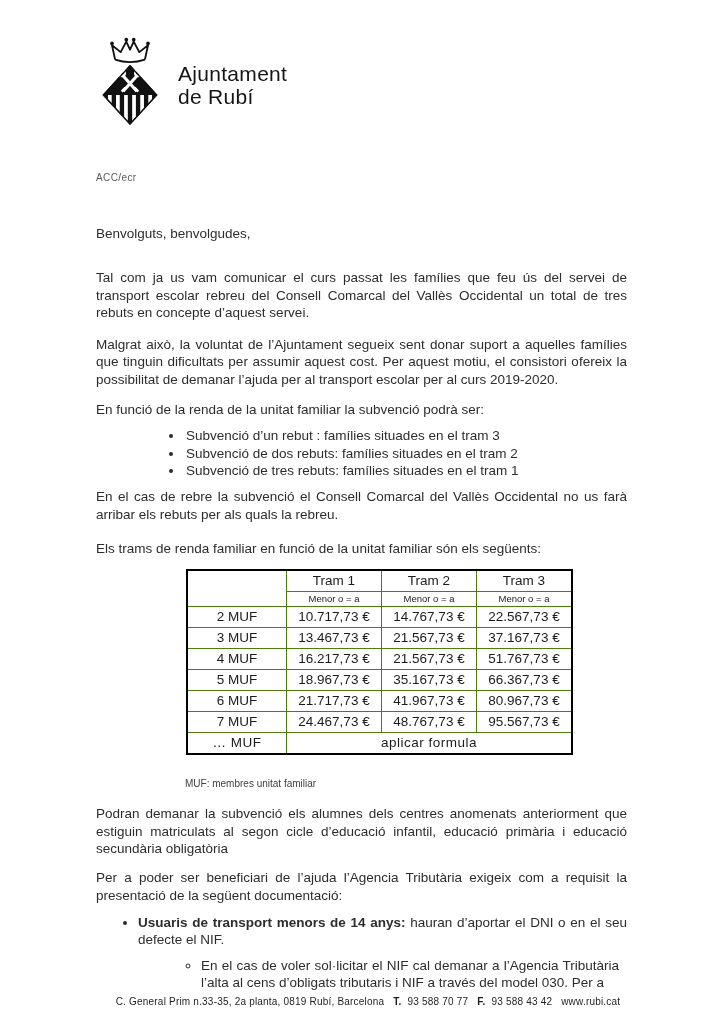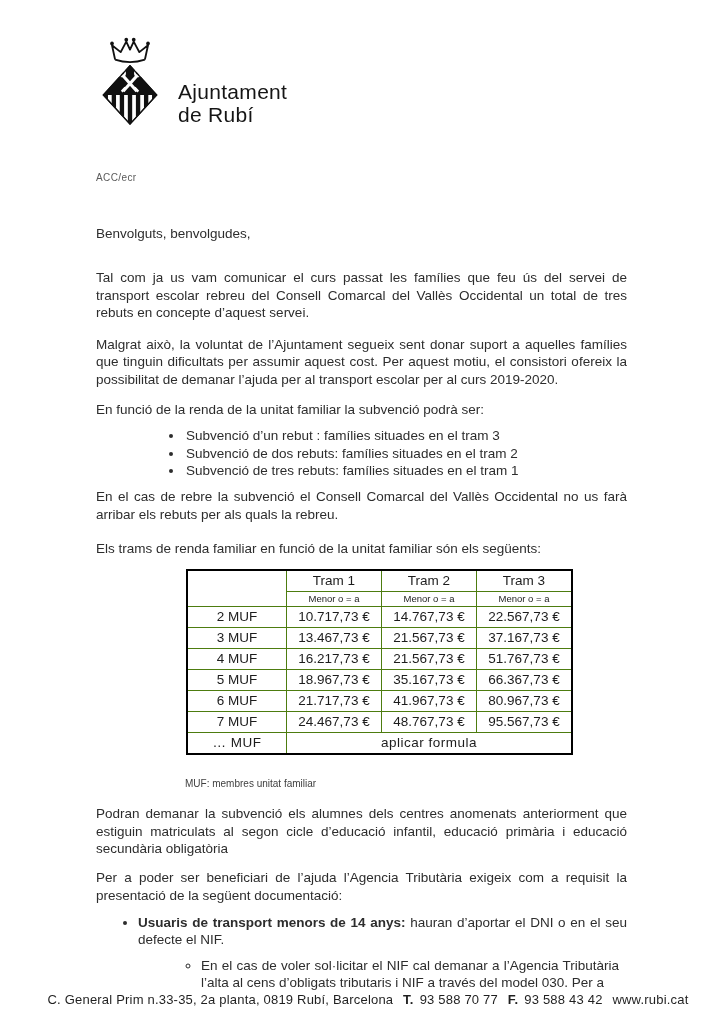--- a/index.html
+++ b/index.html
@@ -4,21 +4,21 @@
 <style>
   html,body { margin:0; padding:0; background:#ffffff; }
   body {
     width:724px; height:1024px; position:relative; overflow:hidden;
     font-family:"Liberation Sans", sans-serif; color:#2d2d2d;
     -webkit-font-smoothing:antialiased;
   }
   .page { position:relative; width:724px; height:1024px; background:#fff; }
 
   
-  .hdr { display:flex; align-items:flex-end; padding:36px 0 0 98px; }
+  .hdr { display:flex; align-items:flex-start; padding:36px 0 0 98px; }
   .crest { width:64px; height:90px; flex:0 0 auto; }
   .wordmark {
     margin:26px 0 0 16px; font-size:21px; line-height:23px;
     color:#151515; letter-spacing:0.3px; font-weight:500;
   }
 
   .ref { margin:46px 0 0 96px; font-size:10px; color:#5a5a5a; letter-spacing:0.4px; }
 
   .content { padding:0 97px 0 96px; font-size:13.5px; line-height:17.3px; }
 
@@ -52,21 +52,21 @@
   .muf-note { margin:20px 0 0 89px; font-size:10px; color:#3f3f3f; }
 
   ul.docs { margin:10px 0 0 0; padding-left:42px; list-style:disc; }
   ul.docs > li { text-align:justify; }
   ul.docs ul { margin:8px; padding-left:55px; list-style:circle; }
   ul.docs ul li { text-align:justify; }
   .b { font-weight:bold; }
 
   .footer {
     position:absolute; left:12px; right:0; bottom:17px; text-align:center;
-    font-size:13px; color:#1f1f1f; letter-spacing:0.2px;
+    font-size:10px; color:#1f1f1f; letter-spacing:0.2px;
   }
   .footer span { margin:0 3px; }
 </style>
 </head>
 <body>
 
 <div class="page">
 
   <div class="hdr">
     <svg class="crest" viewBox="0 0 100 145" aria-hidden="true">

